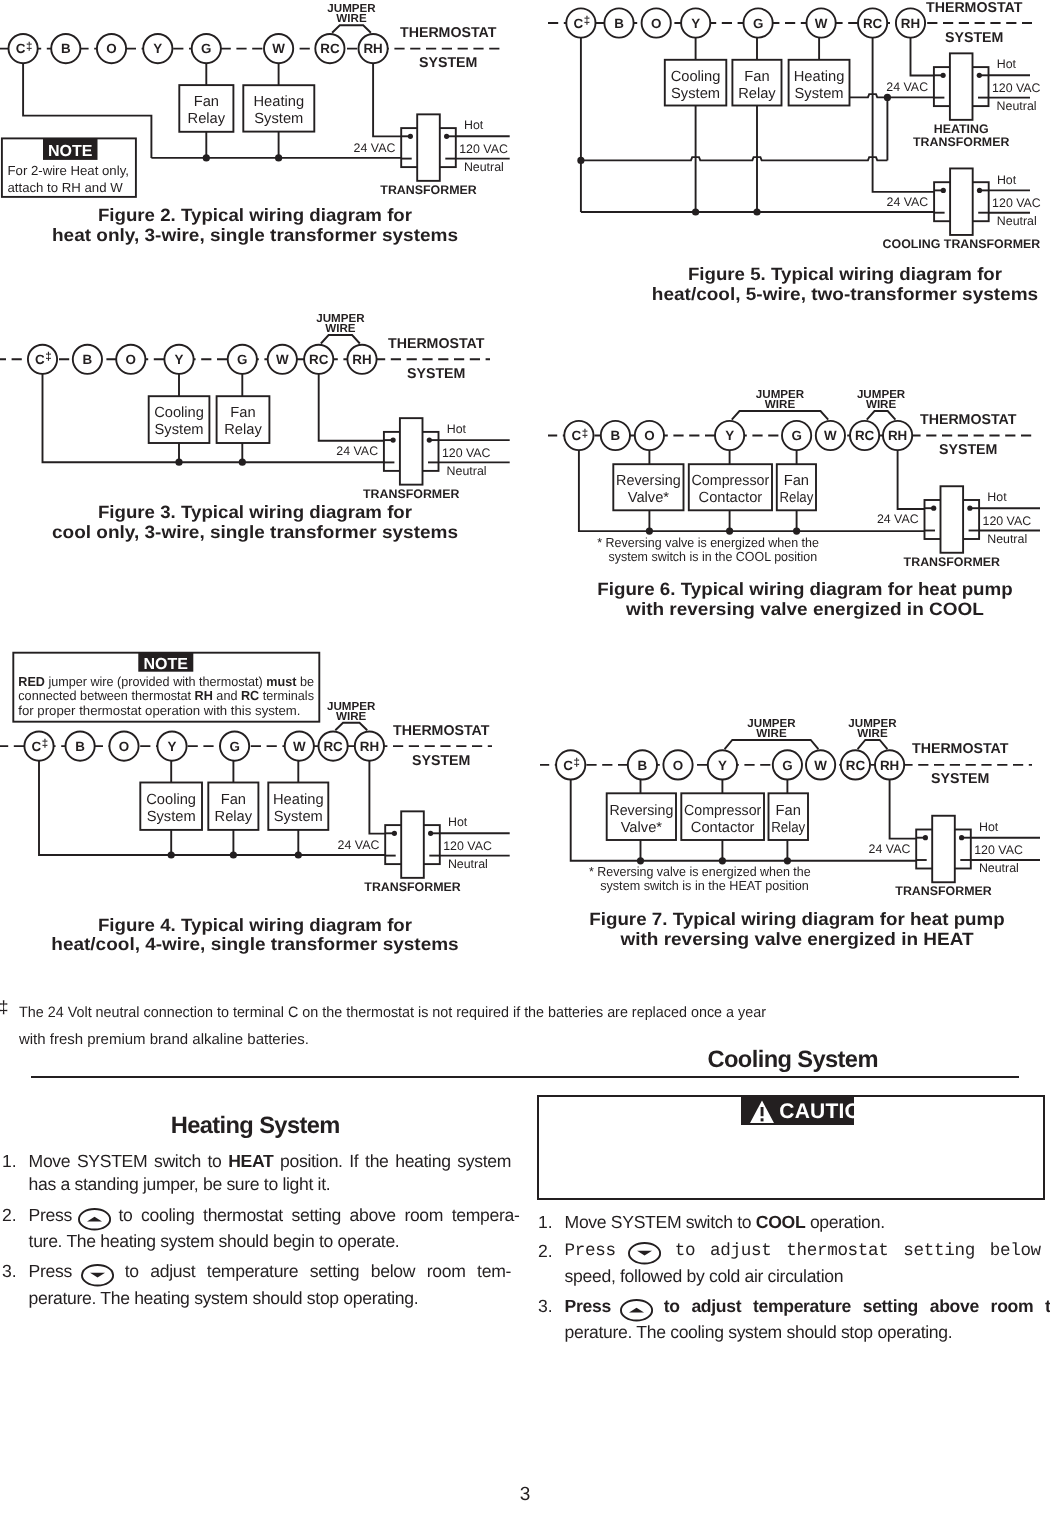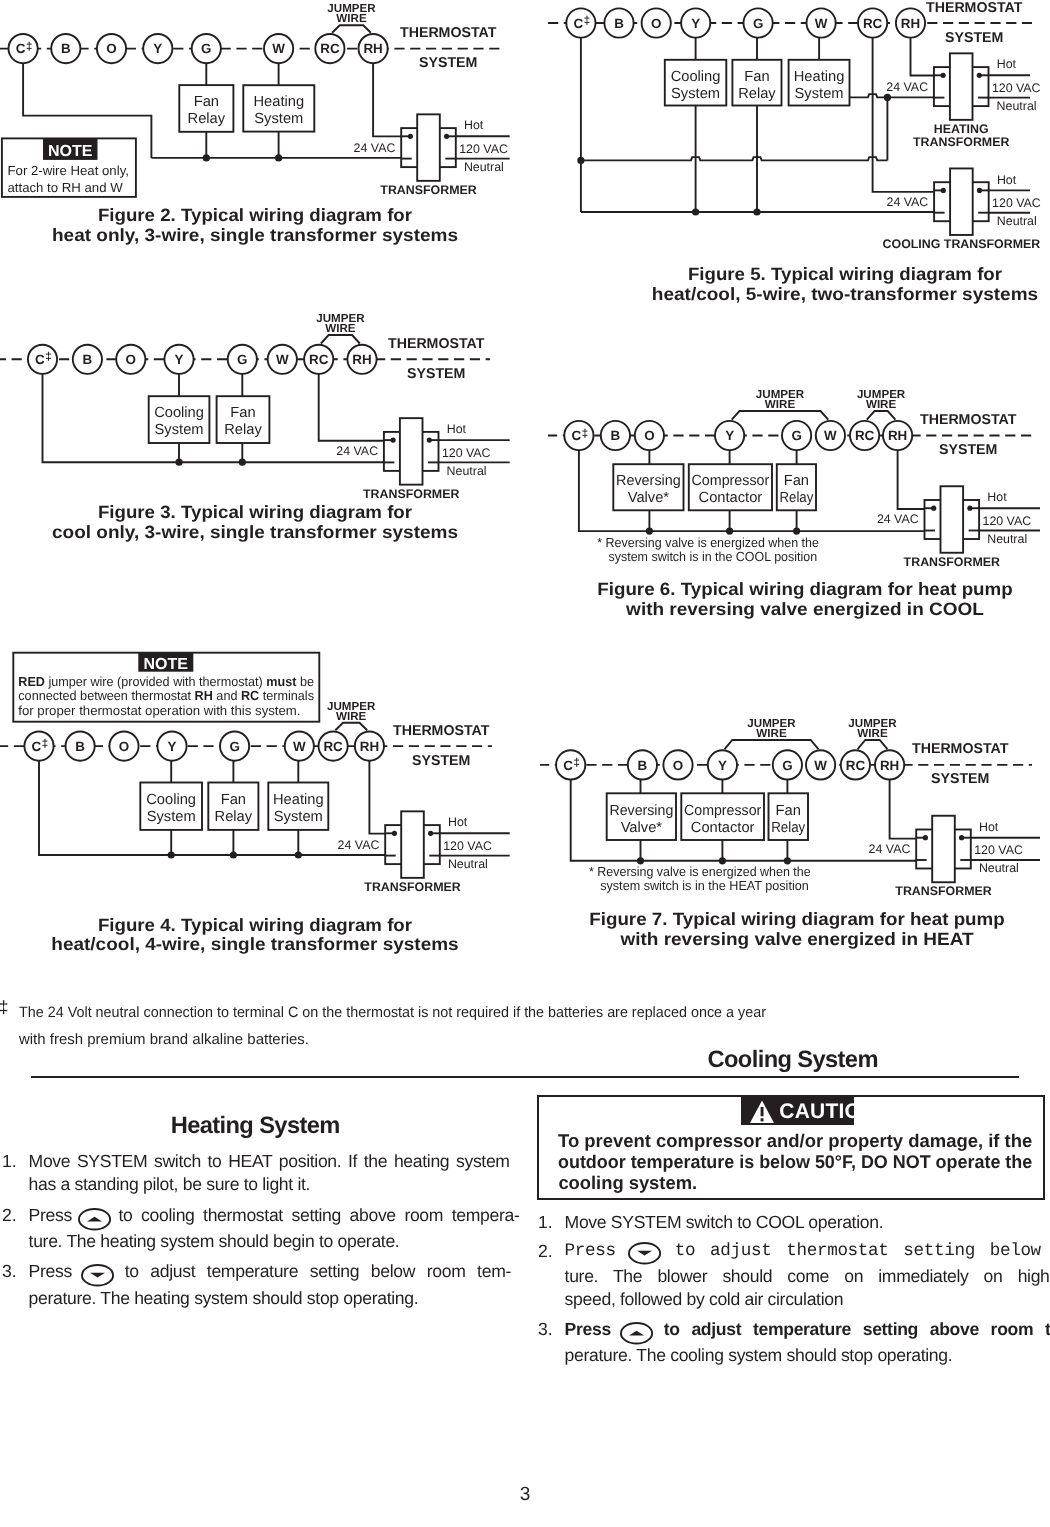--- a/index.html
+++ b/index.html
@@ -37,21 +37,21 @@
   .steps{margin:0;padding:0;list-style:none;position:absolute;left:0;width:100%;}
   #heat-steps{top:40.1px;}
   #cool-steps{top:166.6px;}
   #cool-steps li{margin-top:6.95px;}
   .steps li:first-child{margin-top:0 !important;}
   .steps li{position:relative;font-size:17.6px;line-height:22.9px;
             padding-left:28.6px;margin-top:7.6px;letter-spacing:-0.33px;}
   .srow{white-space:nowrap;transform-origin:0 0;}
   .steps li:first-child{margin-top:0;}
   .steps li .num{position:absolute;left:1.9px;top:0;font-size:17.6px;letter-spacing:0;}
-  .steps li b{font-weight:normal;}
+  .steps li b{font-weight:bold;}
   .arrowbtn{display:inline-block;vertical-align:-9.4px;width:33.1px;height:22.4px;margin:0 -1.2px 0 -2.4px;}
 
   
   .caution{position:absolute;left:0.7px;top:51.2px;width:508.5px;height:105px;
            border:2.1px solid #231f20;box-sizing:border-box;}
   .caution-bar{position:absolute;left:183.6px;top:0;width:113px;height:28.2px;
                background:#231f20;box-sizing:border-box;margin-left:19px;}
   .caution-bar .warn{position:absolute;left:7.5px;top:2.2px;}
   .caution-txt{position:absolute;left:38px;top:3.4px;font-size:21px;font-weight:bold;
                color:#ffffff;line-height:1;letter-spacing:0.2px;}
@@ -746,21 +746,21 @@
     </div>
 </div>
 <div class="divider"></div>
 
 <div class="col col-left">
   <h2 class="sect">Heating System</h2>
   <ol class="steps" id="heat-steps">
       <li>
         <span class="num">1.</span>
         <div class="srow" style="word-spacing: 2.09px;"><span>Move SYSTEM switch to </span><b>HEAT</b><span> position. If the heating system</span></div>
-        <div class="srow"><span>has a standing pilot, be sure to light it.</span></div>
+        <div class="srow"><span>has a standing jumper, be sure to light it.</span></div>
       </li>
       <li>
         <span class="num">2.</span>
         <div class="srow" style="word-spacing: 3.993px;"><span>Press </span><svg viewBox="0 0 33.1 22.4" class="arrowbtn">
             <ellipse cx="16.55" cy="11.2" rx="15.6" ry="10.25" fill="#fff" stroke="#231f20" stroke-width="1.9"></ellipse>
             <polygon points="16.55,8.8 24.05,13.6 9.05,13.6" fill="#231f20"></polygon>
           </svg><span> to cooling thermostat setting above room tempera-</span></div>
         <div class="srow"><span>ture. The heating system should begin to operate.</span></div>
       </li>
       <li>
@@ -778,38 +778,32 @@
   <h2 class="sect">Cooling System</h2>
   <div class="caution">
     <div class="caution-bar">
       <svg class="warn" width="26" height="25" viewBox="0 0 26 25">
         <polygon points="13,1.5 25,24 1,24" fill="#ffffff"></polygon>
         <rect x="11.6" y="8.0" width="2.9" height="9.2" fill="#231f20"></rect>
         <rect x="11.6" y="19.3" width="2.9" height="3.1" fill="#231f20"></rect>
       </svg>
       <span class="caution-txt">CAUTION</span>
     </div>
-    <div class="caution-body" id="caution-body">
-        <div style="transform: scaleX(1.00516);">To prevent compressor and/or property damage, if the</div>
-        <div style="transform: scaleX(0.97663);">outdoor temperature is below 50°F, DO NOT operate the</div>
-        <div>cooling system.</div>
-      </div>
   </div>
   <ol class="steps" id="cool-steps">
       <li>
         <span class="num">1.</span>
         <div class="srow"><span>Move SYSTEM switch to </span><b>COOL</b><span> operation.</span></div>
       </li>
       <li>
         <span class="num">2.</span>
         <div class="srow" style="word-spacing: 4.564px; font-family: Liberation Mono, monospace;"><span>Press </span><svg viewBox="0 0 33.1 22.4" class="arrowbtn">
             <ellipse cx="16.55" cy="11.2" rx="15.6" ry="10.25" fill="#fff" stroke="#231f20" stroke-width="1.9"></ellipse>
             <polygon points="16.55,13.6 9.05,8.8 24.05,8.8" fill="#231f20"></polygon>
           </svg><span> to adjust thermostat setting below room tempera-</span></div>
-        <div class="srow" style="word-spacing: 10.568px;"><span>ture. The blower should come on immediately on high</span></div>
         <div class="srow"><span>speed, followed by cold air circulation</span></div>
       </li>
       <li>
         <span class="num">3.</span>
         <div class="srow" style="word-spacing: 7.129px; font-weight: bold;"><span>Press </span><svg viewBox="0 0 33.1 22.4" class="arrowbtn">
             <ellipse cx="16.55" cy="11.2" rx="15.6" ry="10.25" fill="#fff" stroke="#231f20" stroke-width="1.9"></ellipse>
             <polygon points="16.55,8.8 24.05,13.6 9.05,13.6" fill="#231f20"></polygon>
           </svg><span> to adjust temperature setting above room tem-</span></div>
         <div class="srow"><span>perature. The cooling system should stop operating.</span></div>
       </li>

